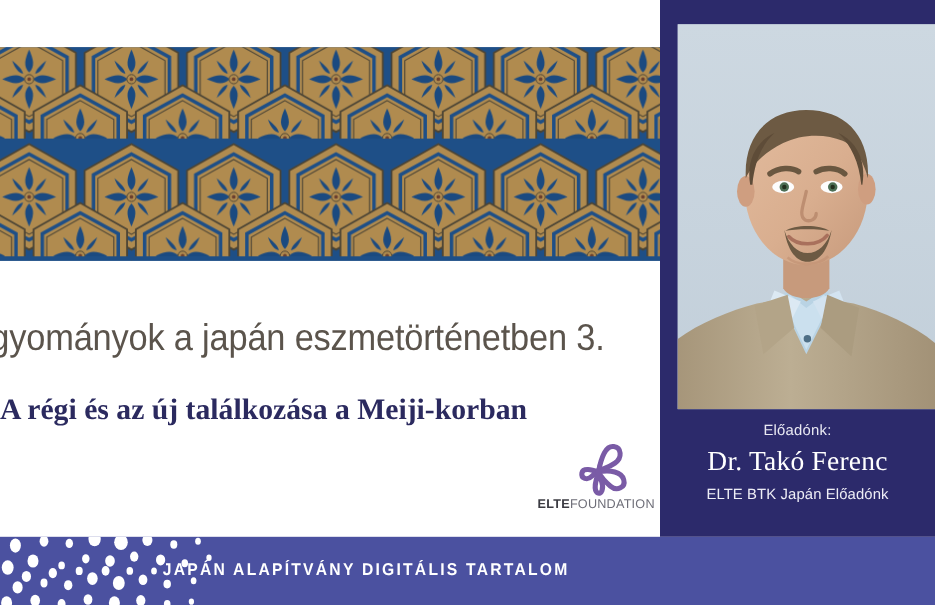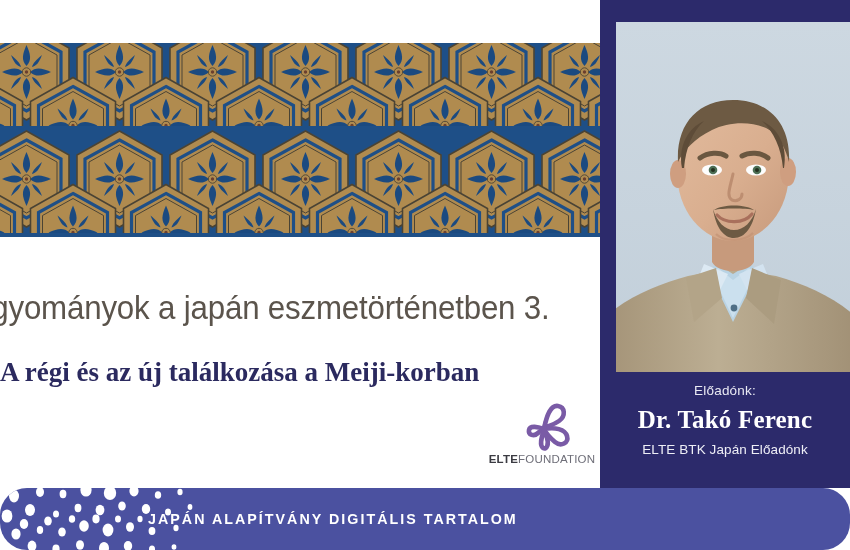--- a/index.html
+++ b/index.html
@@ -54,32 +54,32 @@
     background:#c8d4de;overflow:hidden;
   }
   .portrait svg{display:block;}
   .speaker-block{position:absolute;left:0;top:381px;width:250px;text-align:center;}
   .speaker-label{
     font-size:13.5px;color:#e9e9f3;font-weight:400;line-height:20px;
     letter-spacing:0.2px;
   }
   .speaker-name{
     font-family:"Liberation Serif", serif;
-    font-size:25px;font-weight:700;color:#ffffff;line-height:34px;
+    font-size:25px;font-weight:400;color:#ffffff;line-height:34px;
     letter-spacing:0.2px;margin-top:2px;
   }
   .speaker-affil{
     font-size:13.5px;color:#eeeef6;font-weight:400;line-height:20px;
     letter-spacing:0.1px;margin-top:3px;
   }
 
   
   .footer{
     position:absolute;left:0;top:488px;width:850px;height:62px;
-    background:#4b51a0;overflow:hidden;border-radius:27px;
+    background:#4b51a0;overflow:hidden;
   }
   .footer-dots{position:absolute;left:0;top:0;width:220px;height:62px;}
   .footer-text{
     position:absolute;left:148px;top:0;height:62px;line-height:62px;
     font-size:15.5px;font-weight:700;color:#ffffff;letter-spacing:2.2px;
     white-space:nowrap;
     transform:scaleX(0.92);transform-origin:left center;
   }
 </style>
 </head>

